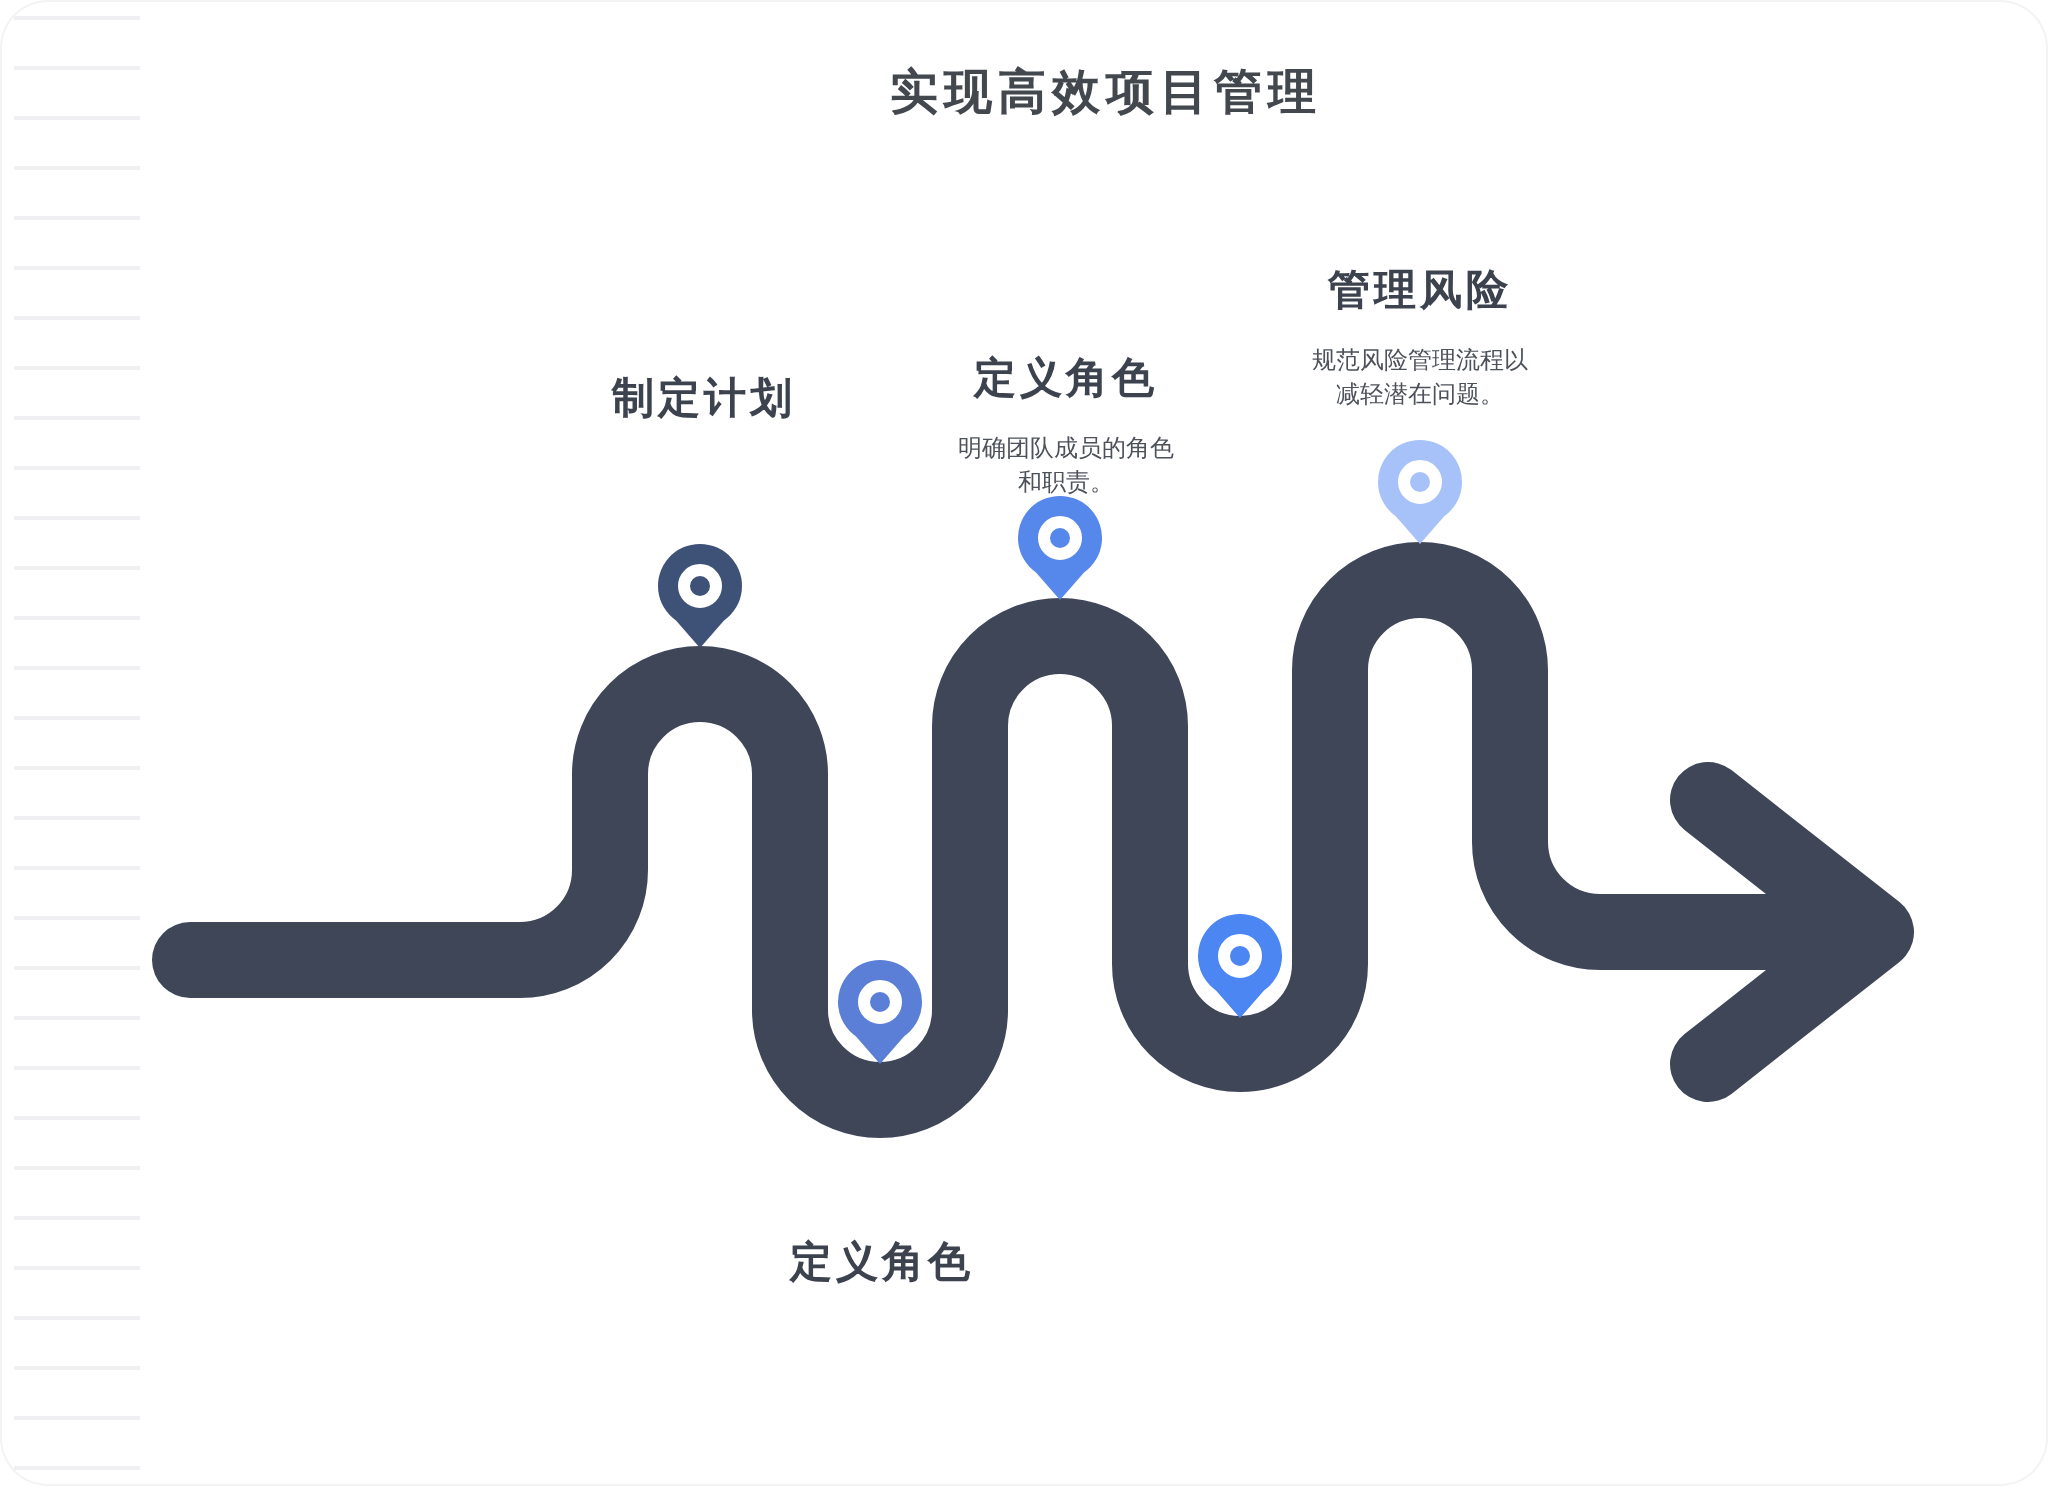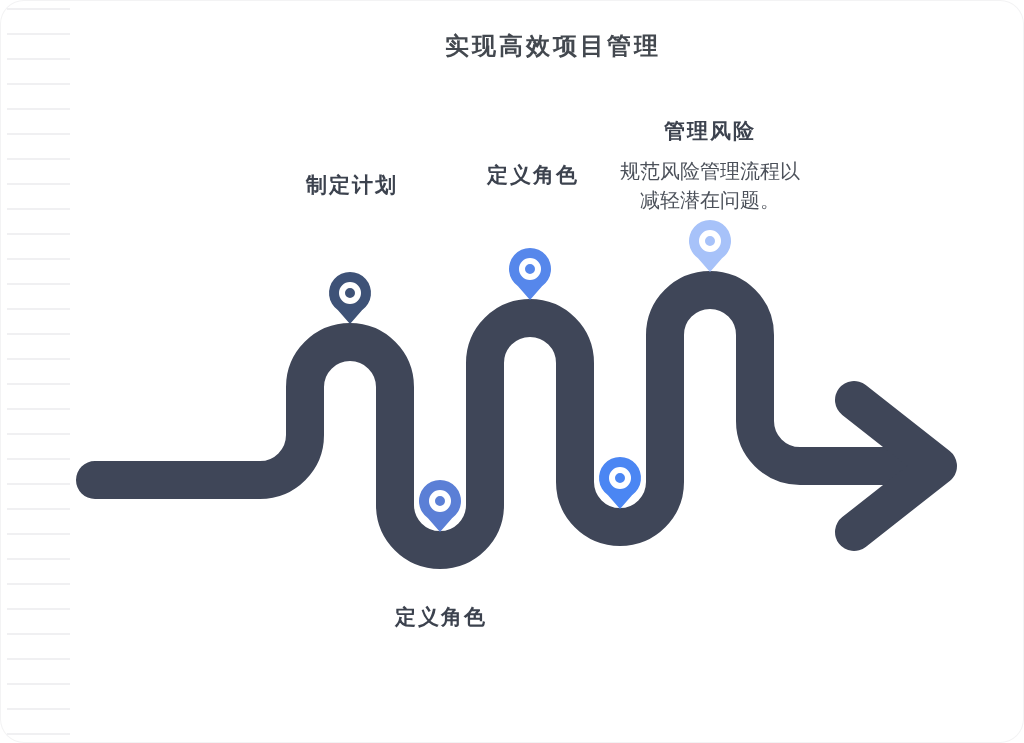--- a/index.html
+++ b/index.html
@@ -3,40 +3,40 @@
 <meta charset="utf-8">
 <style>
   html,body{margin:0;padding:0;background:#fff;}
   .canvas{
     position:relative;
     width:1024px;height:743px;
     background:#ffffff;
     border-radius:24px;
     box-shadow:0 0 0 1px #f3f3f4 inset;
     overflow:hidden;
-    font-family:Liberation Mono, monospace;
+    font-family:Liberation Serif, serif;
   }
   .left-lines{
     position:absolute;left:7px;top:8px;width:63px;height:727px;
     background:repeating-linear-gradient(to bottom,#f0f0f2 0 2px,transparent 2px 25px);
   }
   .page-title{
     position:absolute;left:553px;top:30px;transform:translateX(-50%);
     font-size:24px;font-weight:700;color:#43484f;letter-spacing:3px;white-space:nowrap;
   }
   .flow-svg{position:absolute;left:0;top:0;}
   .step{
     position:absolute;transform:translateX(-50%);
     width:200px;text-align:center;
   }
   .step h3{
-    margin:4px 0 13px 0;font-size:21px;font-weight:700;color:#3c424e;letter-spacing:2px;
+    margin:18px 0 13px 0;font-size:21px;font-weight:700;color:#3c424e;letter-spacing:2px;
   }
   .step p{
-    margin:0;font-size:20px;line-height:1.45;color:#4c515a;
+    margin:0;font-size:12px;line-height:1.45;color:#4c515a;
   }
 </style>
 </head>
 <body>
 
 <div class="canvas">
 
   <div class="left-lines"></div>
 
   <div class="page-title">实现高效项目管理</div>
@@ -86,20 +86,21 @@
   <div class="step" style="left:352px;top:167px">
     <h3>制定计划</h3>
   </div>
 
   <div class="step" style="left:441px;top:599px">
     <h3>定义角色</h3>
   </div>
 
   <div class="step" style="left:533px;top:157px">
     <h3>定义角色</h3>
+    <p><span>明确团队成员的角色</span><br><span>和职责。</span></p>
   </div>
 
 
   <div class="step" style="left:710px;top:113px">
     <h3>管理风险</h3>
     <p><span>规范风险管理流程以</span><br><span>减轻潜在问题。</span></p>
   </div>
 
 </div>
 

